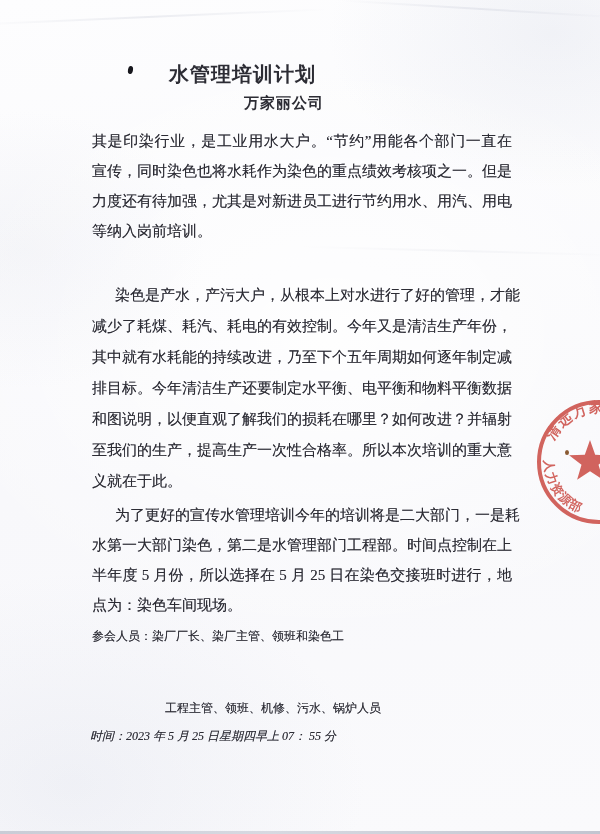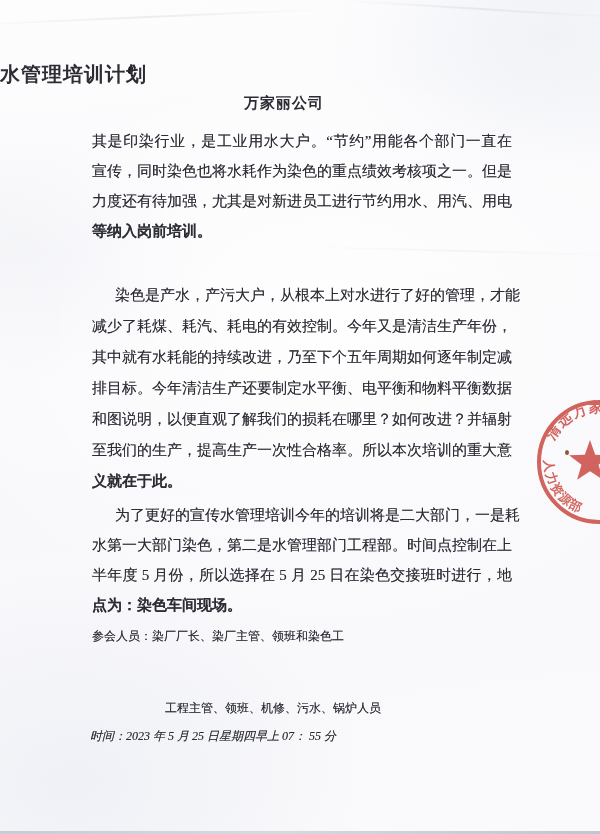--- a/index.html
+++ b/index.html
@@ -10,36 +10,36 @@
       radial-gradient(420px 300px at 12% 94%, rgba(198,204,222,.20), transparent 70%),
       radial-gradient(320px 220px at 92% 4%, rgba(200,206,222,.22), transparent 70%),
       radial-gradient(260px 200px at 4% 30%, rgba(202,206,222,.14), transparent 70%),
       radial-gradient(560px 420px at 55% 40%, rgba(255,255,255,.85), transparent 75%),
       linear-gradient(173deg,#fdfdfe 0%,#f8f8fb 55%,#fafafc 100%);
     font-family:"Liberation Serif","DejaVu Serif",serif;
     color:#2c2c34;
   }
   .title{
     position:absolute;top:61px;left:0;width:485px;margin:0;
-    text-align:left;font-size:20px;font-weight:700;letter-spacing:1px;
+    text-align:center;font-size:20px;font-weight:700;letter-spacing:1px;
   }
   .company{
     position:absolute;top:94px;left:0;width:600px;margin:0;
     text-align:center;font-size:15px;font-weight:700;letter-spacing:1px;
     transform:translateX(-16px);
   }
   .para{position:absolute;left:92px;width:420px;}
   .line{
     font-size:15px;line-height:30px;white-space:nowrap;
     text-align:justify;text-align-last:justify;
     text-shadow:0 0 .4px rgba(44,44,58,.55);
   }
   #p2 .line{line-height:31px;}
   .line.ind{padding-left:23px;}
-  .line.endl{text-align-last:left;font-weight:bold;}
+  .line.endl{text-align-last:left;}
   #p1{top:126px;}
   #p2{top:280px;}
   #p3{top:500px;}
   .free{
     position:absolute;font-size:12px;line-height:30px;white-space:nowrap;
     text-shadow:0 0 .4px rgba(44,44,58,.55);
     text-align:center;
   }
   #att1{left:92px;top:621px;}
   #att2{left:165px;top:693px;}

